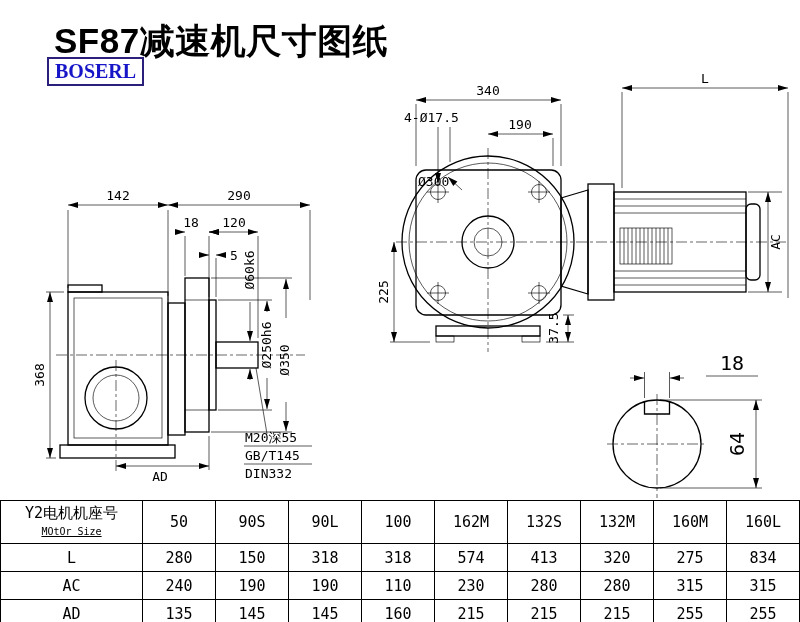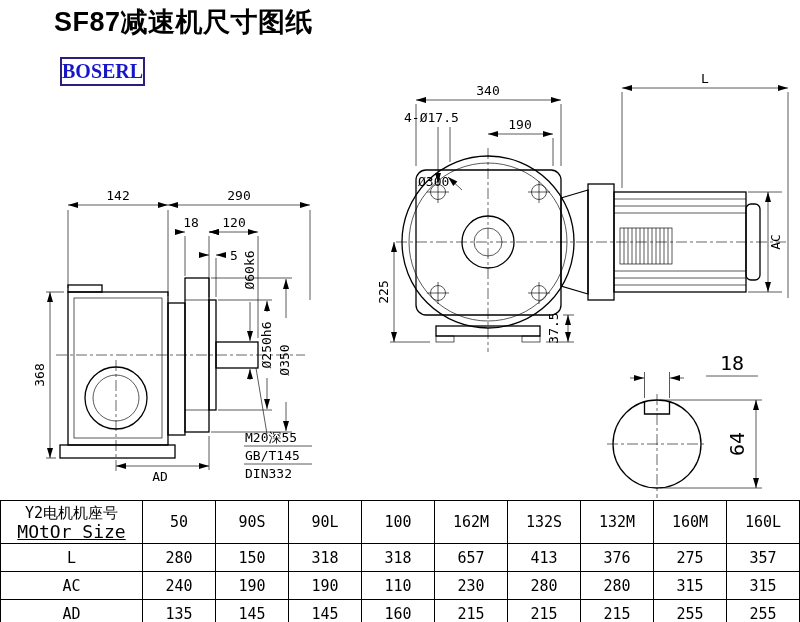--- a/index.html
+++ b/index.html
@@ -1,36 +1,36 @@
 <!DOCTYPE html>
 <html><head>
 <meta charset="utf-8">
 <style>
   html,body{margin:0;padding:0;background:#fff;}
   .page{position:relative;width:800px;height:622px;background:#fff;overflow:hidden;
         font-family:"Liberation Sans",sans-serif;color:#000;}
-  .title{position:absolute;left:54px;top:4px;font-size:27px;font-weight:bold;
+  .title{position:absolute;left:54px;top:18px;font-size:35px;font-weight:bold;
          letter-spacing:.5px;font-family:"Liberation Sans",sans-serif;}
-  .logo{position:absolute;left:60px;top:57px;border:2px solid #2a1f7a;padding:1px 0;
+  .logo{position:absolute;left:47px;top:57px;border:2px solid #2a1f7a;padding:1px 6px;
         font-family:"Liberation Serif",serif;font-size:20px;font-weight:bold;color:#1616c8;
         background:#fff;}
   svg{position:absolute;left:0;top:0;}
   .ln{stroke:#000;stroke-width:1.3;fill:none;}
   .tn{stroke:#000;stroke-width:.65;fill:none;}
   .cl{stroke:#000;stroke-width:.6;fill:none;stroke-dasharray:11 3 3 3;}
   text.d{font-family:"DejaVu Sans Mono",monospace;font-size:13px;fill:#000;stroke:none;}
   text.big{font-size:20px;}
   .dim-table{position:absolute;left:0;top:500px;width:800px;border-collapse:collapse;
              table-layout:fixed;font-family:"DejaVu Sans Mono",monospace;font-size:15px;}
   .dim-table th,.dim-table td{border:1px solid #000;text-align:center;vertical-align:middle;
              font-weight:normal;padding:1px 0;}
   .dim-table th{height:40px;}
   .dim-table td{height:25px;}
   .hdr-cn{font-size:15px;line-height:19px;}
-  .hdr-en{font-size:18px;line-height:18px;text-decoration:underline;}
+  .hdr-en{font-size:10px;line-height:18px;text-decoration:underline;}
 </style>
 </head>
 <body>
 
 <div class="page">
 
   <svg width="800" height="500" viewBox="0 0 800 500" xmlns="http://www.w3.org/2000/svg">
     <defs>
       <marker id="aE" markerWidth="12" markerHeight="8" refX="11" refY="4" orient="auto" markerUnits="userSpaceOnUse">
         <path d="M1,1 L11,4 L1,7 Z" fill="#000"></path>
@@ -230,25 +230,25 @@
       <th>132M</th>
       <th>160M</th>
       <th>160L</th>
     </tr>
     <tr>
       <td>L</td>
       <td>280</td>
       <td>150</td>
       <td>318</td>
       <td>318</td>
-      <td>657</td>
+      <td>574</td>
       <td>413</td>
-      <td>376</td>
+      <td>320</td>
       <td>275</td>
-      <td>357</td>
+      <td>834</td>
     </tr>
     <tr>
       <td>AC</td>
       <td>240</td>
       <td>190</td>
       <td>190</td>
       <td>110</td>
       <td>230</td>
       <td>280</td>
       <td>280</td>

